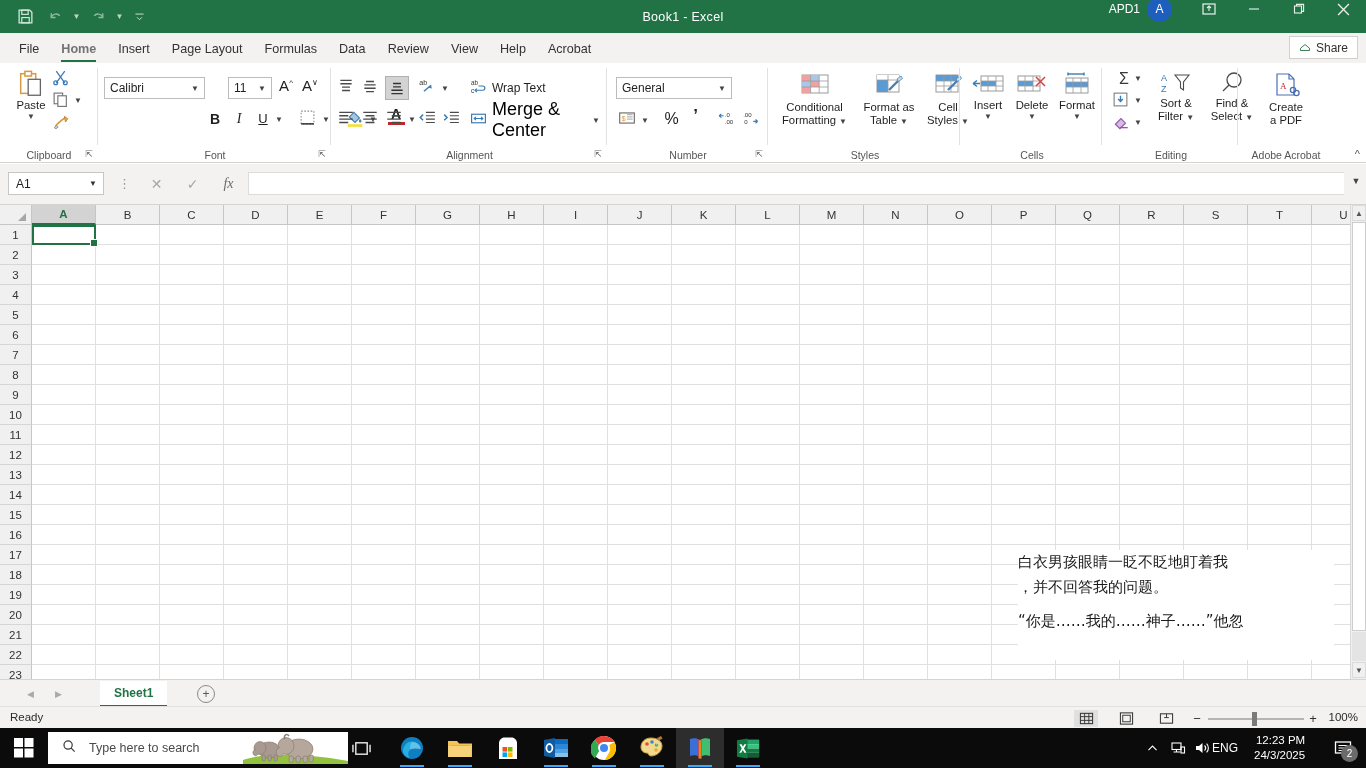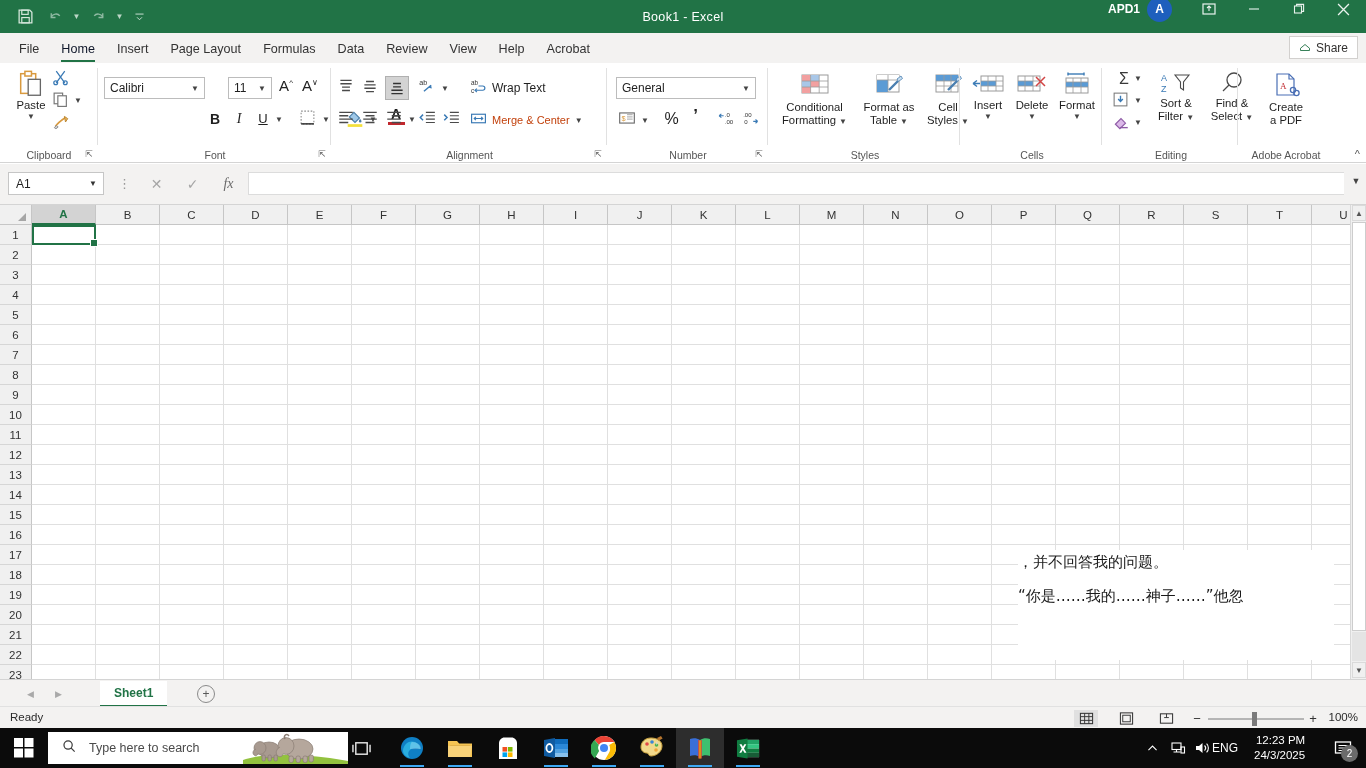--- a/index.html
+++ b/index.html
@@ -32,39 +32,39 @@
     font-size:12.5px; color:#ffffff; letter-spacing:.3px;
     pointer-events:none;
   }
   #search-box {
     position:absolute; left:510px; top:4px; width:364px; height:25px;
     background:#3b8a5f; border:1px solid #4f9a72;
     display:flex; align-items:center; gap:8px; padding-left:10px;
     font-size:12.5px; color:#d6e8de;
   }
   #search-box .mag { width:13px; height:13px; }
-  .tb-right { position:absolute; right:0; top:0; height:18px; display:flex; align-items:center;font-weight:bold; }
+  .tb-right { position:absolute; right:0; top:0; height:18px; display:flex; align-items:center; }
   #acct-name { font-size:12px; color:#ffffff; margin-right:7px; }
   #avatar {
     width:25px; height:25px; border-radius:50%; background:#1e5fbd; color:#fff;
     font-size:12px; display:flex; align-items:center; justify-content:center;
     margin-right:14px;
   }
   .wbtn { width:45px; height:33px; display:flex; align-items:center; justify-content:center; color:#eaf3ee; }
 
   
   #ribbon-tabs {
     position:absolute; left:0; top:33px; width:1366px; height:30px;
     background:#f3f2f1; display:flex; align-items:flex-end; padding-left:8px;
   }
   .rtab {
     font-size:12.6px; color:#333333; padding:0 11px; height:28px;
     display:flex; align-items:center; position:relative; white-space:nowrap;
   }
-  .rtab.active { color:#0f172a; font-weight:normal; }
+  .rtab.active { color:#737373; font-weight:bold; }
   .rtab.active:after {
     content:""; position:absolute; left:11px; right:11px; bottom:1px; height:2.5px; background:#217346;
   }
   #share-btn {
     position:absolute; right:8px; top:3px; height:23px; padding:0 9px;
     border:1px solid #d2d0ce; background:#ffffff; font-size:12px; color:#323130;
     display:flex; align-items:center; gap:5px;
   }
 
   
@@ -443,30 +443,30 @@
           <path d="M2 5l2.5 2.5L2 10" stroke="#3a7ab5" stroke-width="1.3" fill="none"></path>
         </svg>
     </div>
     <div class="btn" style="left:138px; top:46px; width:130px; height:22px; display:flex; align-items:center; gap:5px;">
       <span>
         <svg width="17" height="17" viewBox="0 0 16 16">
             <rect x="1.5" y="4" width="13" height="8" fill="none" stroke="#3a7ab5" stroke-width="1.1"></rect>
             <path d="M4 8h8M5.5 6.5L4 8l1.5 1.5M10.5 6.5L12 8l-1.5 1.5" stroke="#3a7ab5" stroke-width="1.1" fill="none"></path>
           </svg>
       </span>
-      <span style="font-size:11px; color:#c2410c;">Merge &amp; Center</span>
+      <span style="font-size:18px; color:#000000;">Merge &amp; Center</span>
       <span class="cv">▼</span>
     </div>
     <div class="glabel">Alignment</div>
     <div class="gdia">⇱</div>
     <div class="vsep"></div>
   </div>
 
   <div class="rgroup" style="left:608px; width:160px;">
-    <div class="combo" style="left:8px; top:14px; width:140px; height:22px;">
+    <div class="combo" style="left:8px; top:14px; width:116px; height:22px;">
       <span>General</span>
       <span class="arw">▼</span>
     </div>
     <div class="btn" style="left:10px; top:46px; width:23px; height:22px;">
       <svg width="18" height="18" viewBox="0 0 16 16">
           <rect x="1.5" y="3.5" width="13" height="9" fill="none" stroke="#6a6a6a" stroke-width="1"></rect>
           <text x="3" y="10.5" font-size="6.5" fill="#d99a3f" font-family="sans-serif">$</text>
           <path d="M8 5h5M8 7h5M8 9h5" stroke="#b9b9b9" stroke-width="0.9"></path>
         </svg>
     </div>
@@ -726,20 +726,21 @@
       <div class="hline" style="top: 299px;"></div>
       <div class="hline" style="top: 319px;"></div>
       <div class="hline" style="top: 339px;"></div>
       <div class="hline" style="top: 359px;"></div>
       <div class="hline" style="top: 379px;"></div>
       <div class="hline" style="top: 399px;"></div>
       <div class="hline" style="top: 419px;"></div>
       <div class="hline" style="top: 439px;"></div>
     </div>
   <div id="cjk-overlay">
+    <p>白衣男孩眼睛一眨不眨地盯着我</p>
     <p>，并不回答我的问题。</p>
     <p class="p2">“你是……我的……神子……”他忽</p>
   </div>
 </div>
 
 <div id="vscroll">
   <div class="sb-arw" style="top:0;">▲</div>
   <div class="thumb"></div>
   <div class="track-bot"></div>
   <div class="sb-arw" style="top:457px;">▼</div>

